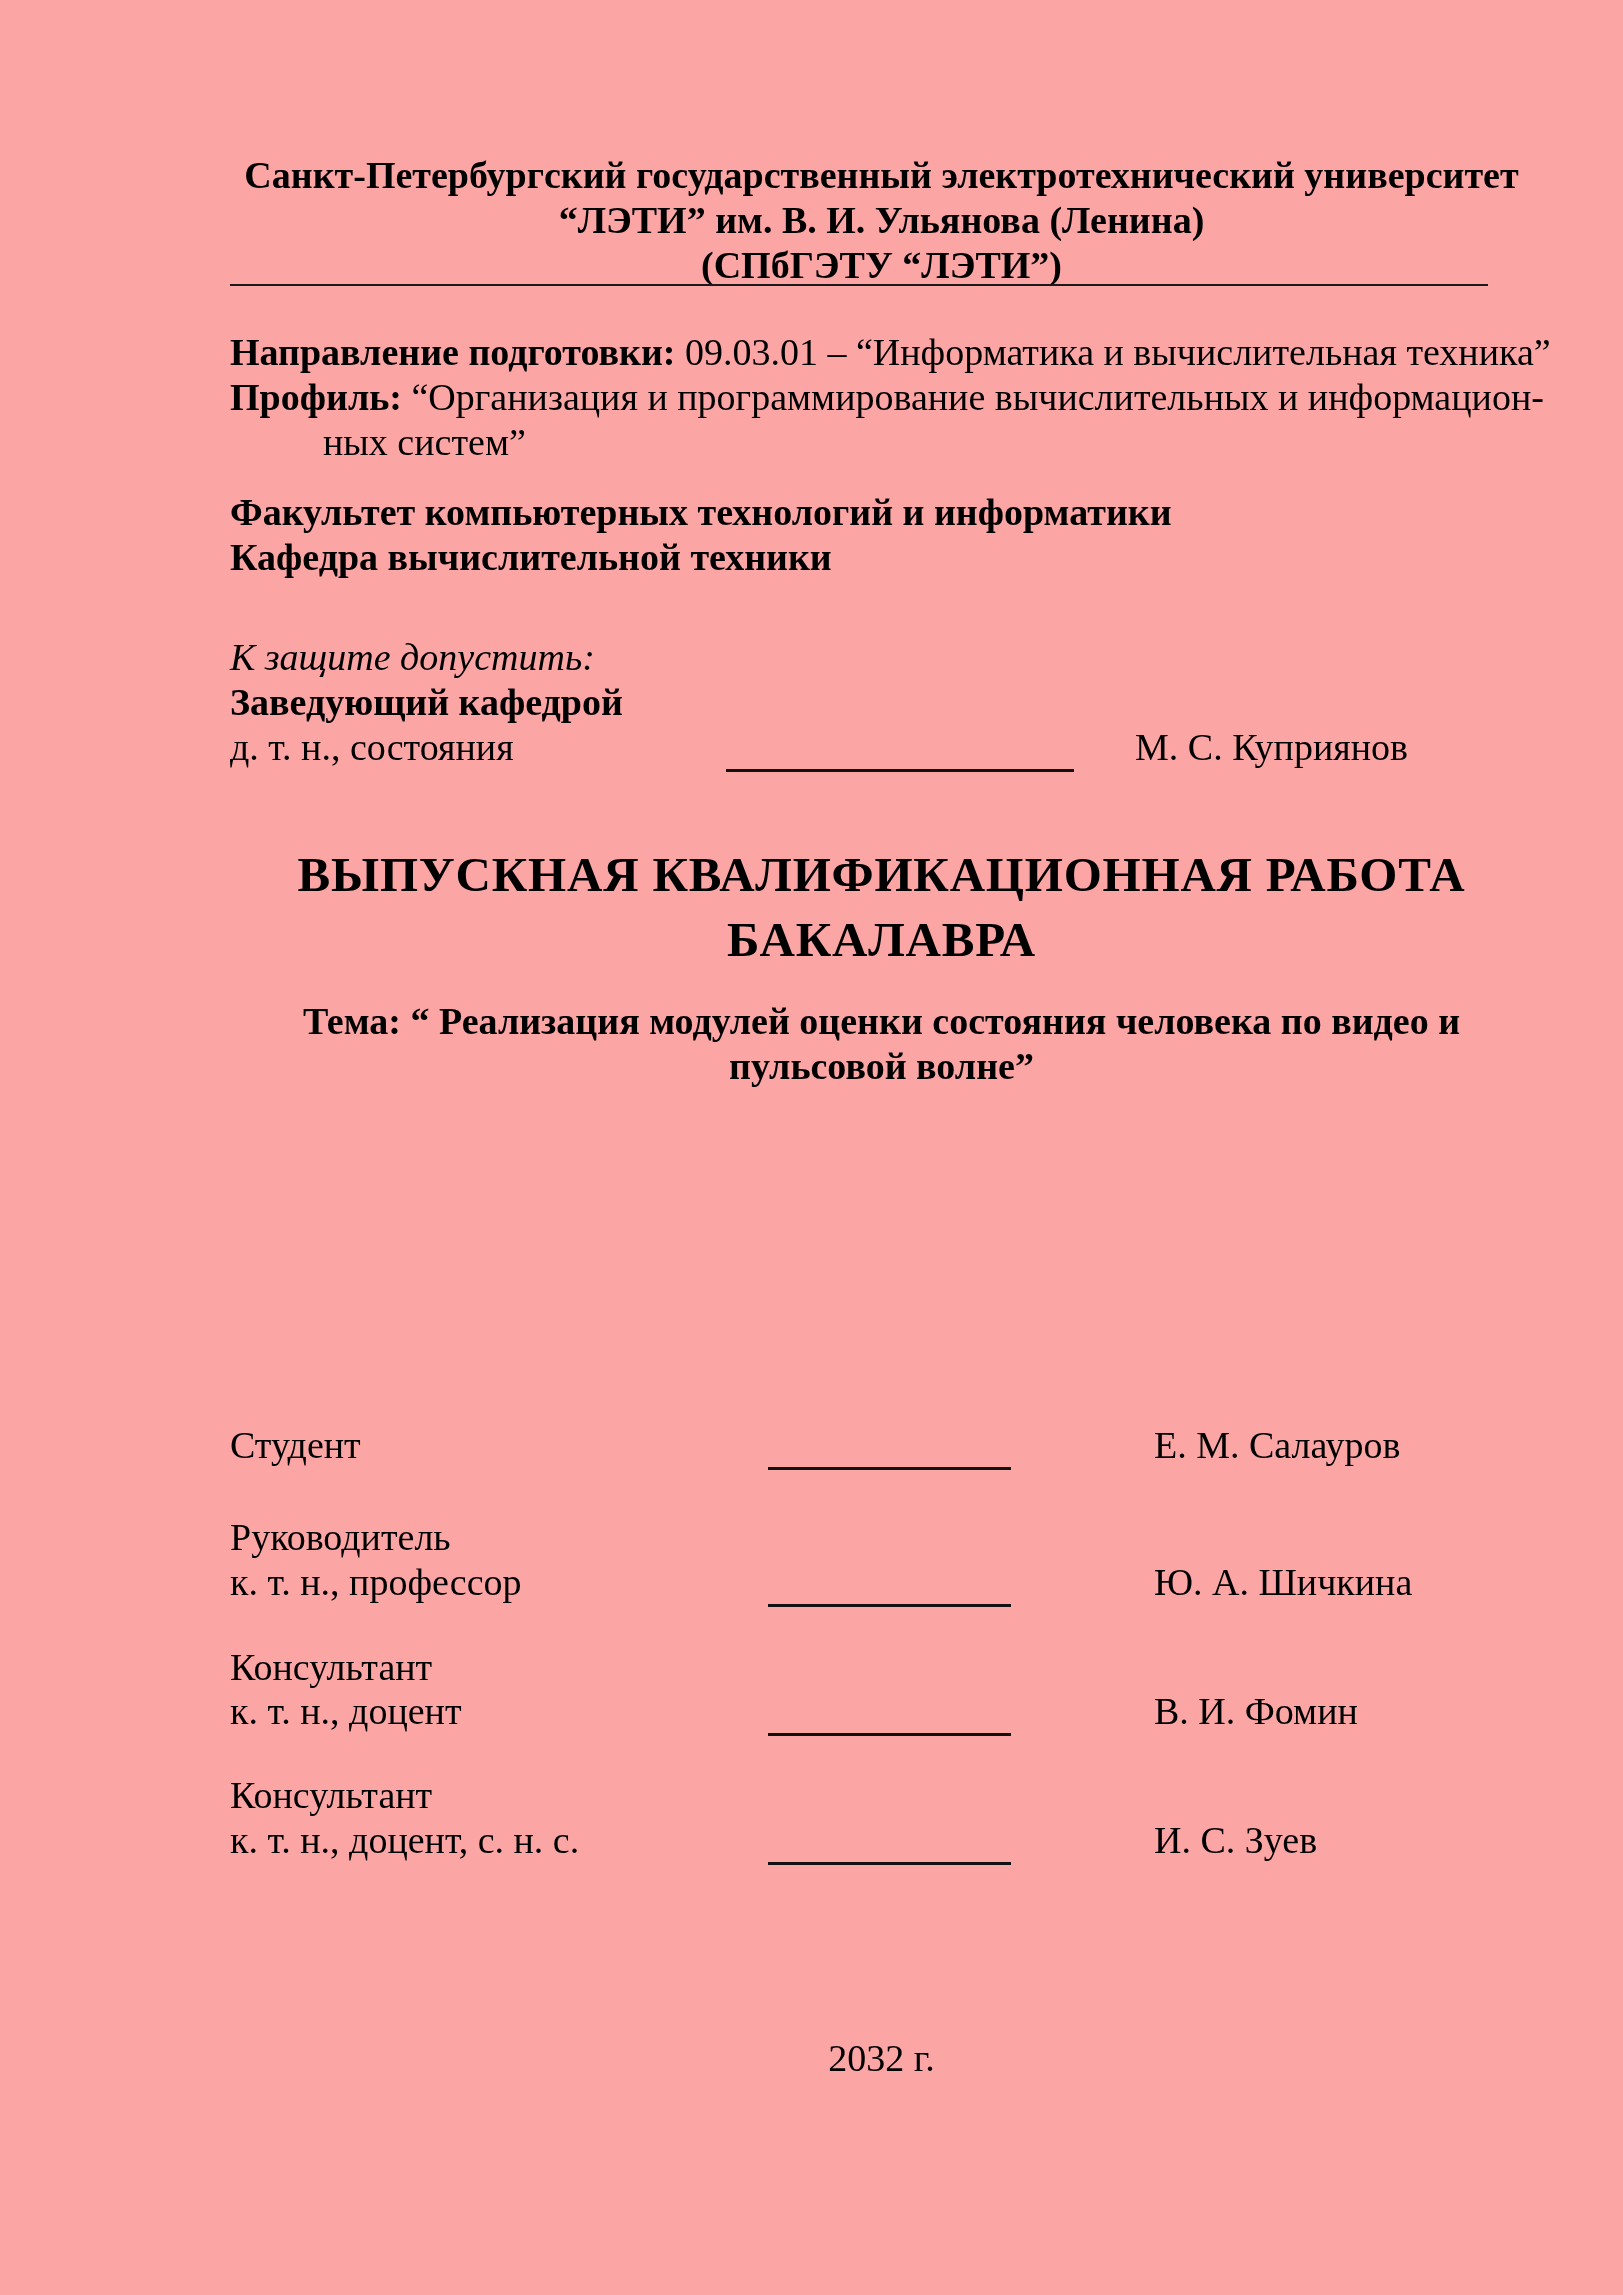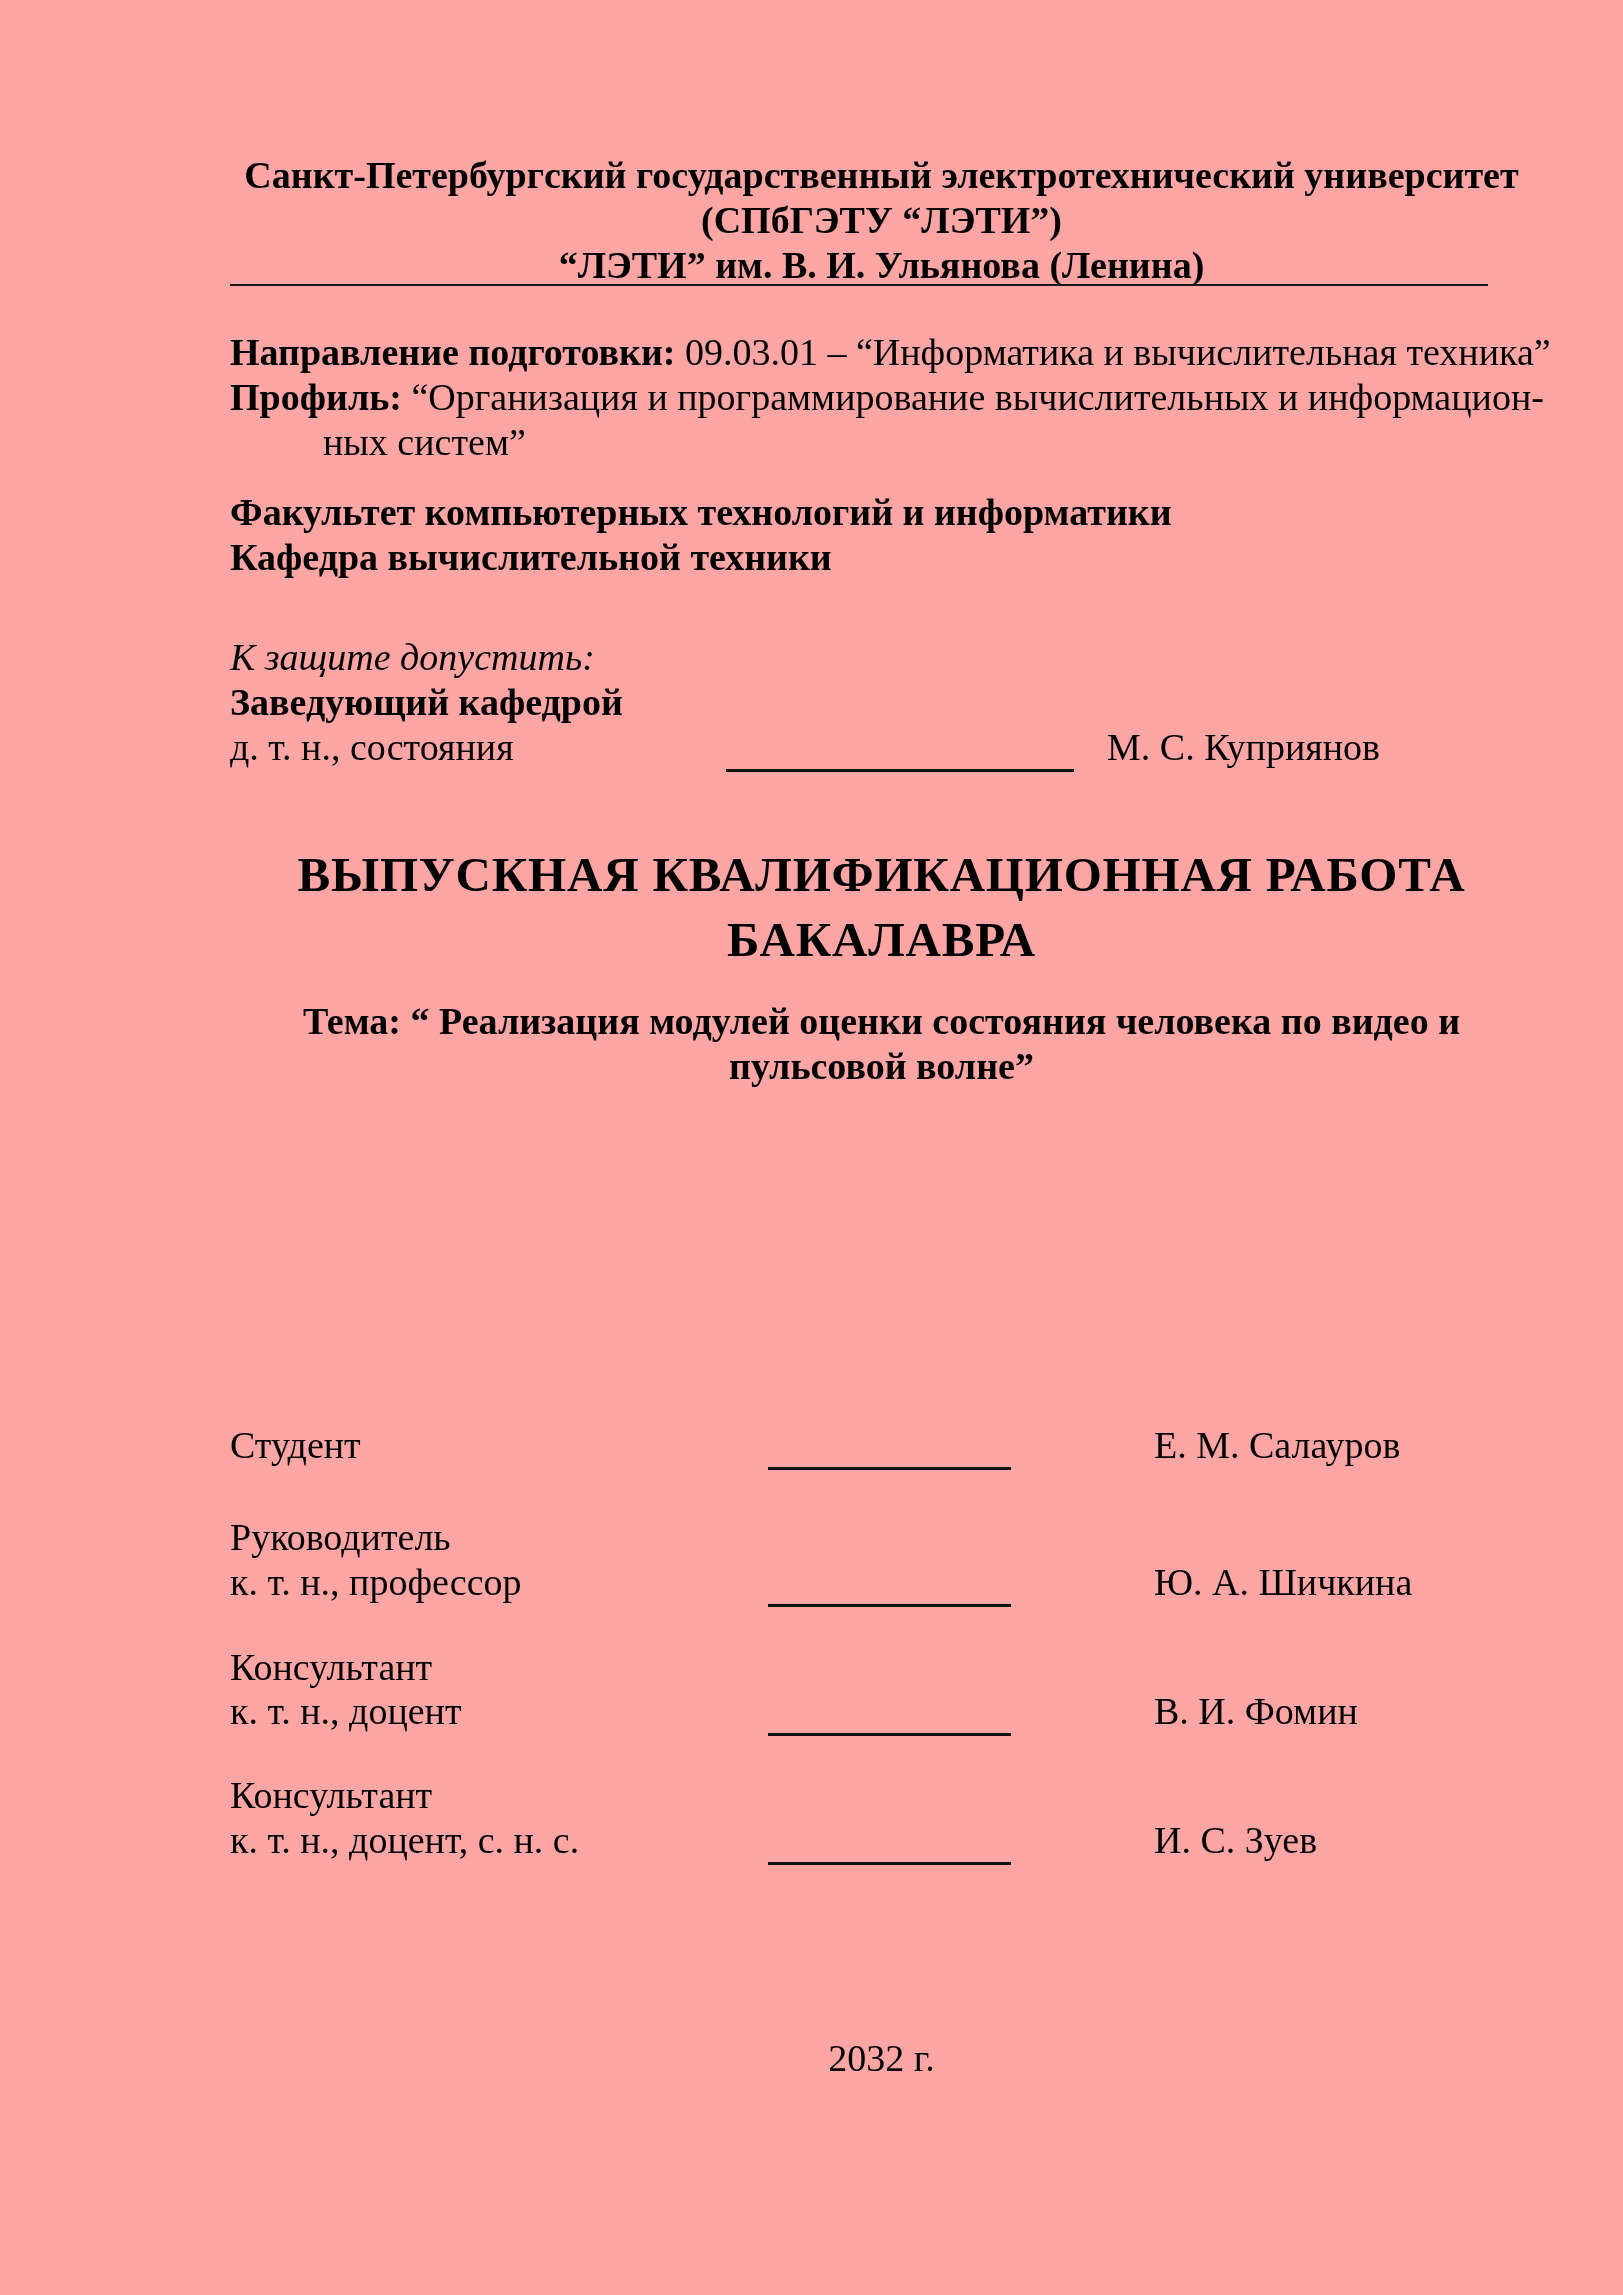--- a/index.html
+++ b/index.html
@@ -46,32 +46,32 @@
   .sig-row { height: 55px; }
   .sig-line {
     position: absolute;
     top: 31px;
     height: 12.6px;
     border-bottom: 3.1px solid #111111;
   }
   .sig-line.short { left: 538px; width: 243px; }
   .sig-line.long  { left: 496px; width: 348px; }
   .sig-name { position: absolute; top: 0; white-space: nowrap; }
-  .sig-name.col-a { left: 877px; }
+  .sig-name.col-a { left: 905px; }
   .sig-name.col-b { left: 880px; margin-left: 44px; }
 </style>
 </head>
 <body>
 
 <div class="page">
 
   <div class="abs content center bold" style="top:153px;">
     <div class="nowrap">Санкт-Петербургский государственный электротехнический университет</div>
+    <div>“ЛЭТИ” им. В. И. Ульянова (Ленина)</div>
     <div>(СПбГЭТУ “ЛЭТИ”)</div>
-    <div>“ЛЭТИ” им. В. И. Ульянова (Ленина)</div>
   </div>
   <div class="abs header-rule"></div>
 
   <div class="abs content" style="top:330px;">
     <div class="nowrap">
       <span class="bold">Направление подготовки:</span><span> 09.03.01 – “Информатика и вычислительная техника”</span>
     </div>
     <div class="nowrap">
       <span class="bold">Профиль:</span><span> “Организация и программирование вычислительных и информацион-</span>
     </div>

